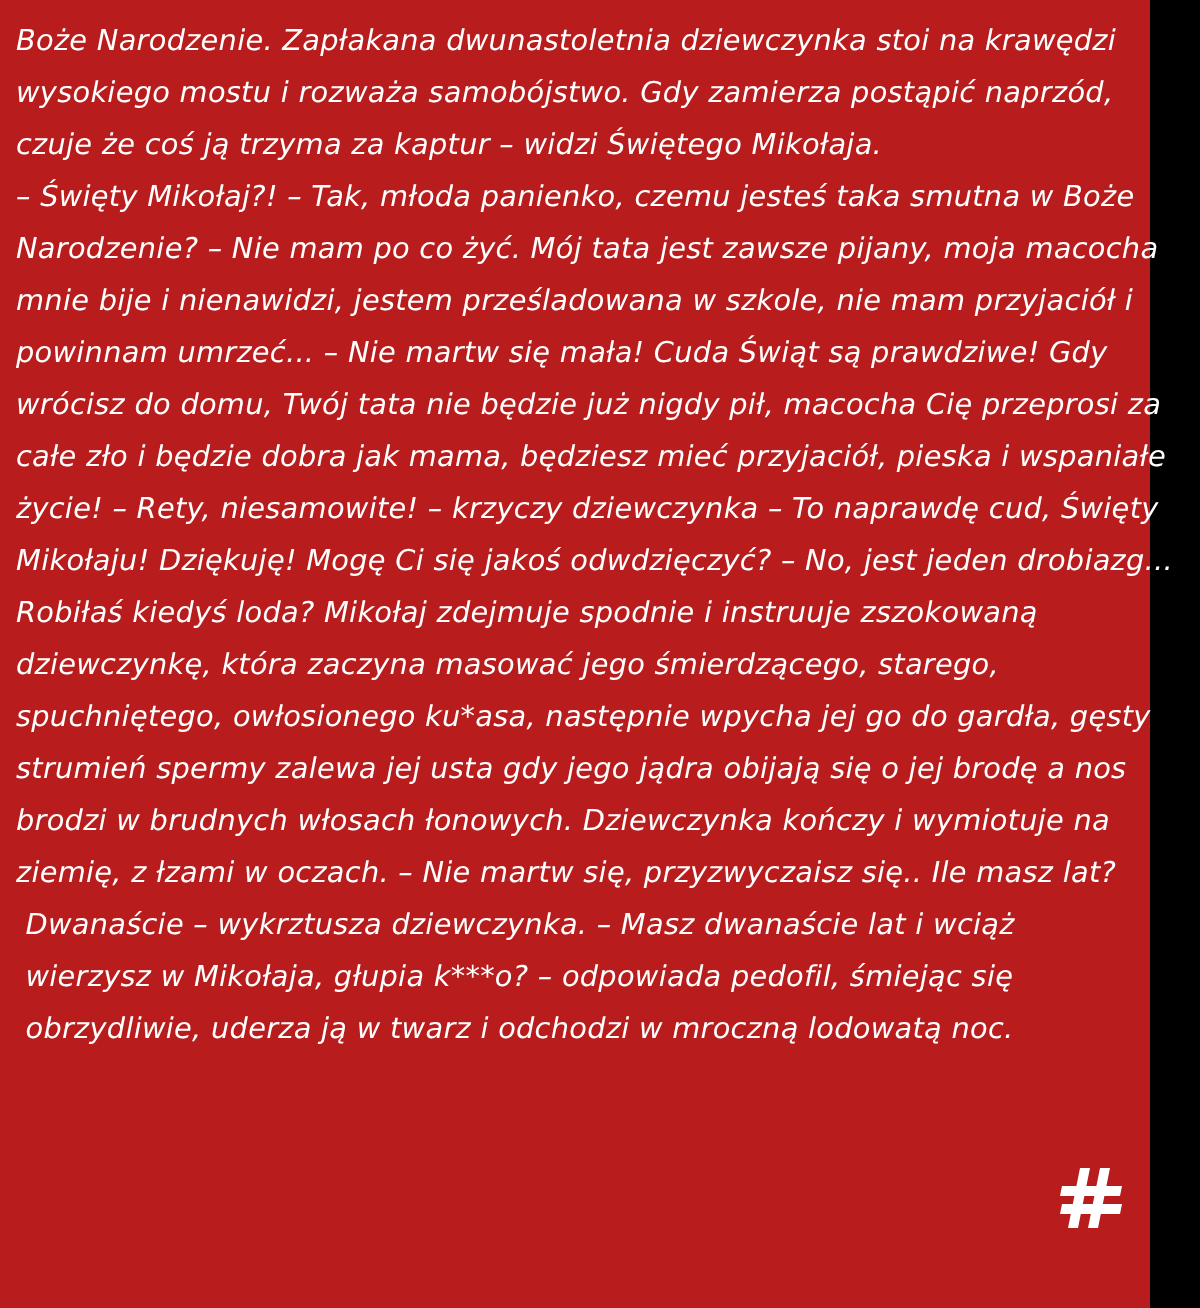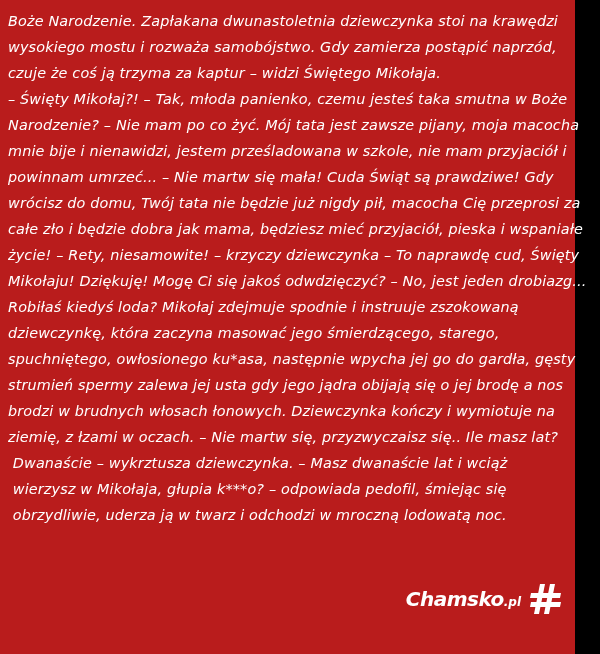--- a/index.html
+++ b/index.html
@@ -70,23 +70,20 @@
 
 <div id="page">
 
   <div class="story">Boże Narodzenie. Zapłakana dwunastoletnia dziewczynka stoi na krawędzi wysokiego mostu i rozważa samobójstwo. Gdy zamierza postąpić naprzód, czuje że coś ją trzyma za kaptur – widzi Świętego Mikołaja.
 – Święty Mikołaj?! – Tak, młoda panienko, czemu jesteś taka smutna w Boże Narodzenie? – Nie mam po co żyć. Mój tata jest zawsze pijany, moja macocha mnie bije i nienawidzi, jestem prześladowana w szkole, nie mam przyjaciół i powinnam umrzeć... – Nie martw się mała! Cuda Świąt są prawdziwe! Gdy wrócisz do domu, Twój tata nie będzie już nigdy pił, macocha Cię przeprosi za całe zło i będzie dobra jak mama, będziesz mieć przyjaciół, pieska i wspaniałe życie! – Rety, niesamowite! – krzyczy dziewczynka – To naprawdę cud, Święty Mikołaju! Dziękuję! Mogę Ci się jakoś odwdzięczyć? – No, jest jeden drobiazg... Robiłaś kiedyś loda? Mikołaj zdejmuje spodnie i instruuje zszokowaną dziewczynkę, która zaczyna masować jego śmierdzącego, starego, spuchniętego, owłosionego ku*asa, następnie wpycha jej go do gardła, gęsty strumień spermy zalewa jej usta gdy jego jądra obijają się o jej brodę a nos brodzi w brudnych włosach łonowych. Dziewczynka kończy i wymiotuje na ziemię, z łzami w oczach. – Nie martw się, przyzwyczaisz się.. Ile masz lat?
  Dwanaście – wykrztusza dziewczynka. – Masz dwanaście lat i wciąż
  wierzysz w Mikołaja, głupia k***o? – odpowiada pedofil, śmiejąc się
  obrzydliwie, uderza ją w twarz i odchodzi w mroczną lodowatą noc.</div>
 
   <div class="brand">
-    <div class="brand-text">
-      <span>Chamsko</span><span class="suffix">.pl</span>
-    </div>
     <div class="brand-mark">
       <svg width="34" height="34" viewBox="0 0 34 34" aria-hidden="true">
         <g fill="#ffffff">
           <polygon points="11,2 16,2 10,32 5,32"></polygon>
           <polygon points="21,2 26,2 20,32 15,32"></polygon>
           <polygon points="2,11 32,11 31,16 1,16"></polygon>
           <polygon points="2,20 32,20 31,25 1,25"></polygon>
         </g>
       </svg>
     </div>

